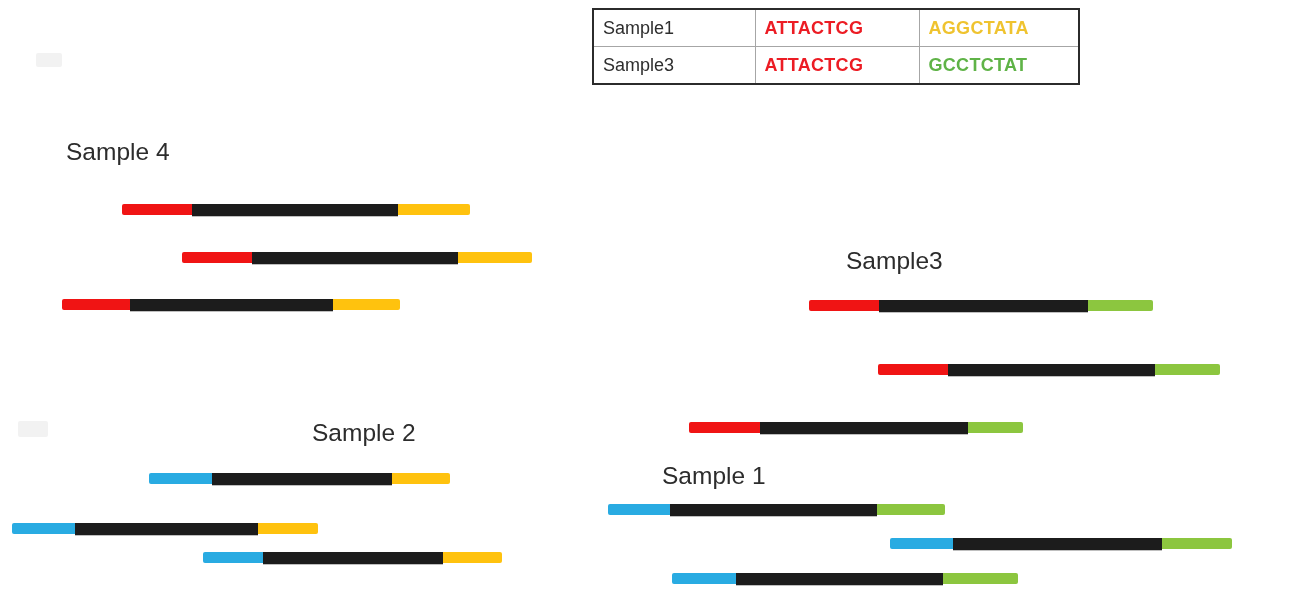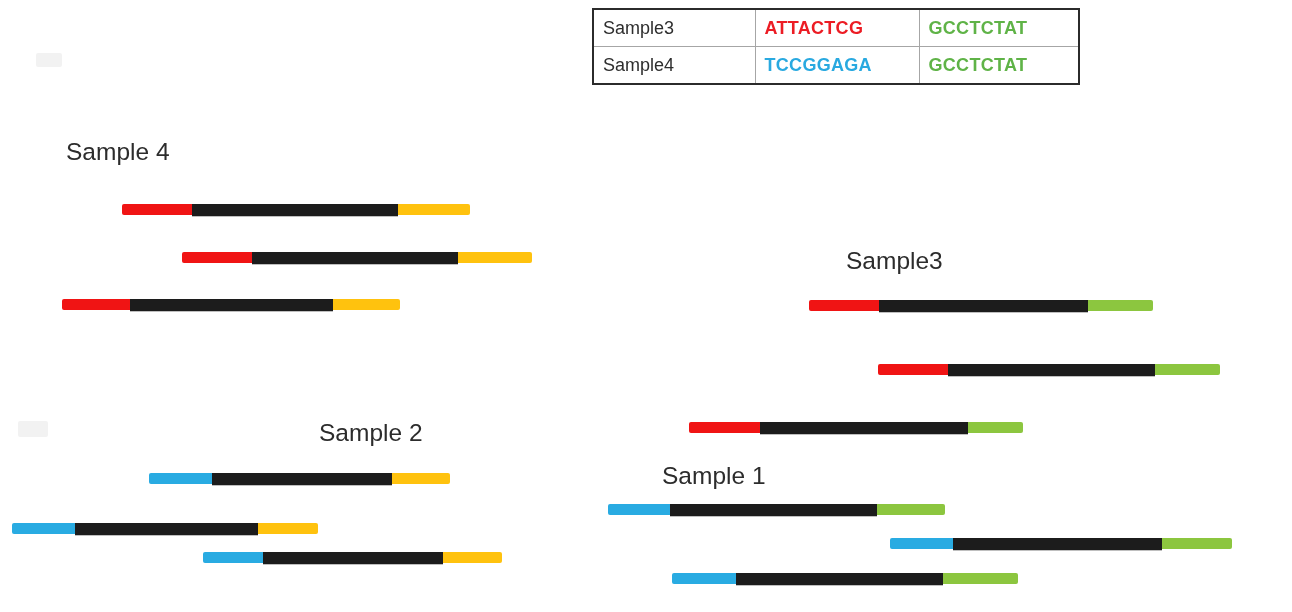--- a/index.html
+++ b/index.html
@@ -40,21 +40,21 @@
   .sheet .seq { font-weight: bold; font-size: 18px; letter-spacing: 0.3px; }
 
   
   .sample-label {
     position: absolute;
     font-size: 24.5px;
     color: #2c2c2c;
     white-space: nowrap;
   }
   .lbl-s1 { left: 66px;  top: 138px; }
-  .lbl-s2 { left: 319px; top: 419px; }
+  .lbl-s2 { left: 312px; top: 419px; }
   .lbl-s3 { left: 846px; top: 247px; }
   .lbl-s4 { left: 662px; top: 462px; }
 
   
   .fragment {
     position: absolute;
     display: flex;
     align-items: center;
     height: 13px;
   }
@@ -81,27 +81,27 @@
   <div class="smudge smudge-2"></div>
 
   <table class="sheet">
     <colgroup>
         <col class="c1">
         <col class="c2">
         <col class="c3">
       </colgroup>
     <tbody>
       <tr>
+        <td>Sample1</td>
+        <td class="seq" style="color: rgb(236, 28, 36);">ATTACTCG</td>
+        <td class="seq" style="color: rgb(239, 195, 47);">AGGCTATA</td>
+      </tr>
+      <tr>
         <td>Sample3</td>
         <td class="seq" style="color: rgb(236, 28, 36);">ATTACTCG</td>
-        <td class="seq" style="color: rgb(95, 179, 71);">GCCTCTAT</td>
-      </tr>
-      <tr>
-        <td>Sample4</td>
-        <td class="seq" style="color: rgb(41, 169, 224);">TCCGGAGA</td>
         <td class="seq" style="color: rgb(95, 179, 71);">GCCTCTAT</td>
       </tr>
     </tbody>
   </table>
 
   <div id="diagram">
     <div class="sample-label lbl-s1">Sample 4</div>
     <div class="sample-label lbl-s2">Sample 2</div>
     <div class="sample-label lbl-s3">Sample3</div>
     <div class="sample-label lbl-s4">Sample 1</div>

